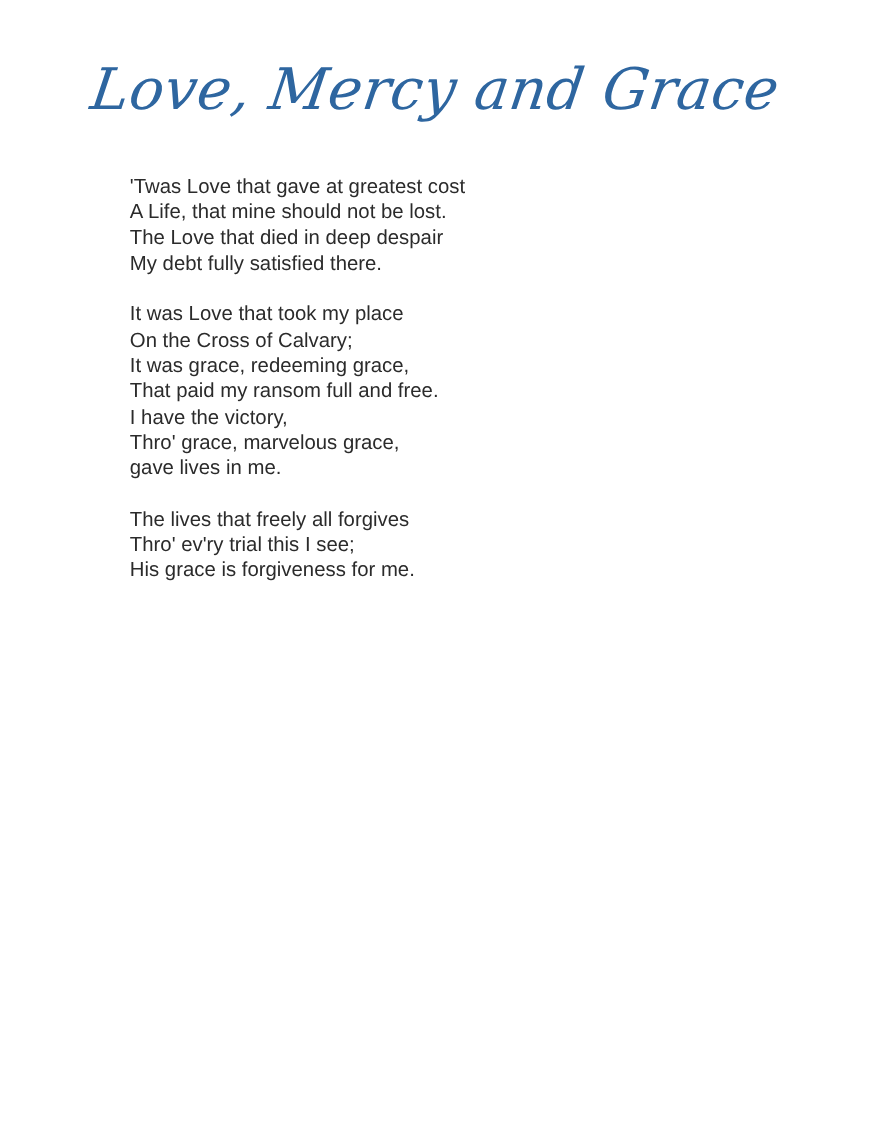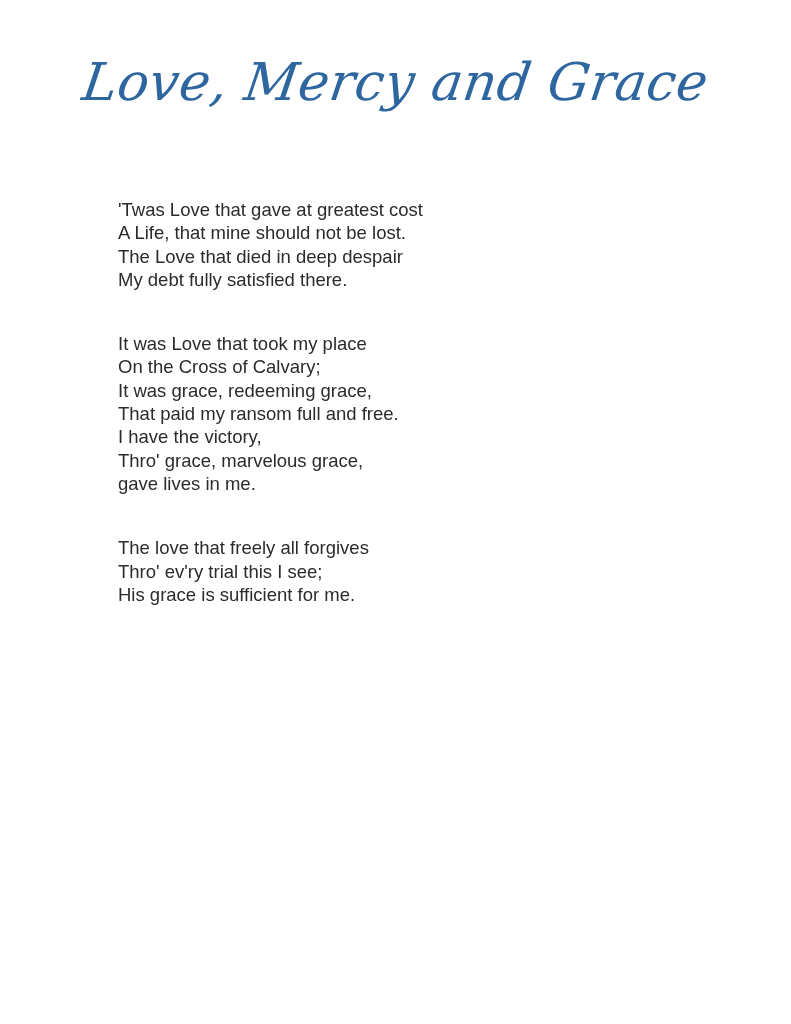--- a/index.html
+++ b/index.html
@@ -9,21 +9,21 @@
       position: absolute; left: 0; top: 52px; width: 791px; text-align: center;
       font-family: "DejaVu Serif", serif; font-style: italic; font-weight: normal;
       font-size: 52px; color: #2e66a0; letter-spacing: 0.5px;
       transform: skewX(-8deg);
     }
     .lyrics {
       position: absolute; left: 118px; top: 157px;
       font-family: "Liberation Sans", sans-serif; font-size: 18.5px;
       line-height: 23.3px; color: #2b2b2b;
     }
-    .stanza { margin-bottom: 23.3px; margin-top: 41px; }
+    .stanza { margin-bottom: 23.3px; }
     .line { display: block; white-space: nowrap; }
   </style>
 </head>
 <body>
 
 <div class="page">
   <div class="title">Love, Mercy and Grace</div>
 
   <div class="lyrics">
     <div class="stanza">
@@ -35,18 +35,18 @@
     <div class="stanza">
       <span class="line">It was Love that took my place</span>
       <span class="line">On the Cross of Calvary;</span>
       <span class="line">It was grace, redeeming grace,</span>
       <span class="line">That paid my ransom full and free.</span>
       <span class="line">I have the victory,</span>
       <span class="line">Thro' grace, marvelous grace,</span>
       <span class="line">gave lives in me.</span>
     </div>
     <div class="stanza">
-      <span class="line">The love that freely all forgives</span>
+      <span class="line">The lives that freely all forgives</span>
       <span class="line">Thro' ev'ry trial this I see;</span>
-      <span class="line">His grace is sufficient for me.</span>
+      <span class="line">His grace is forgiveness for me.</span>
     </div>
   </div>
 </div>
 
 </body></html>

